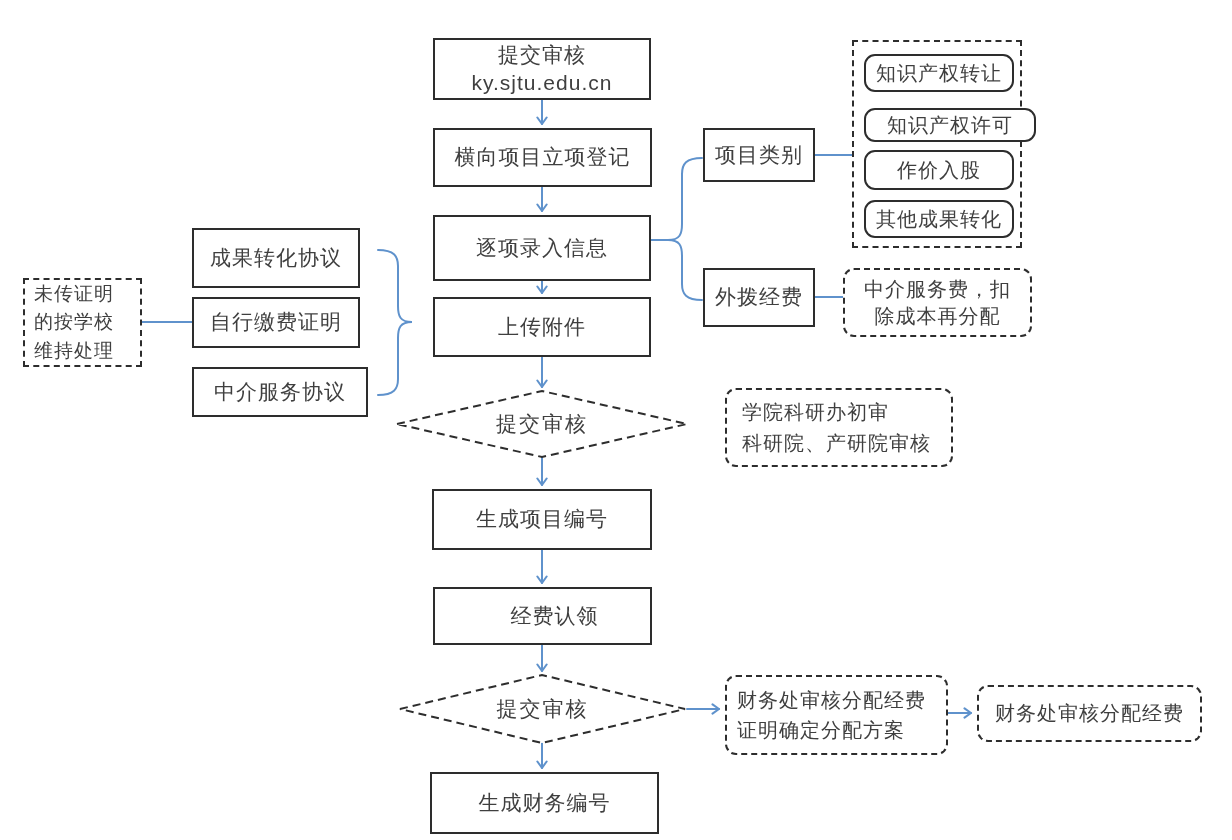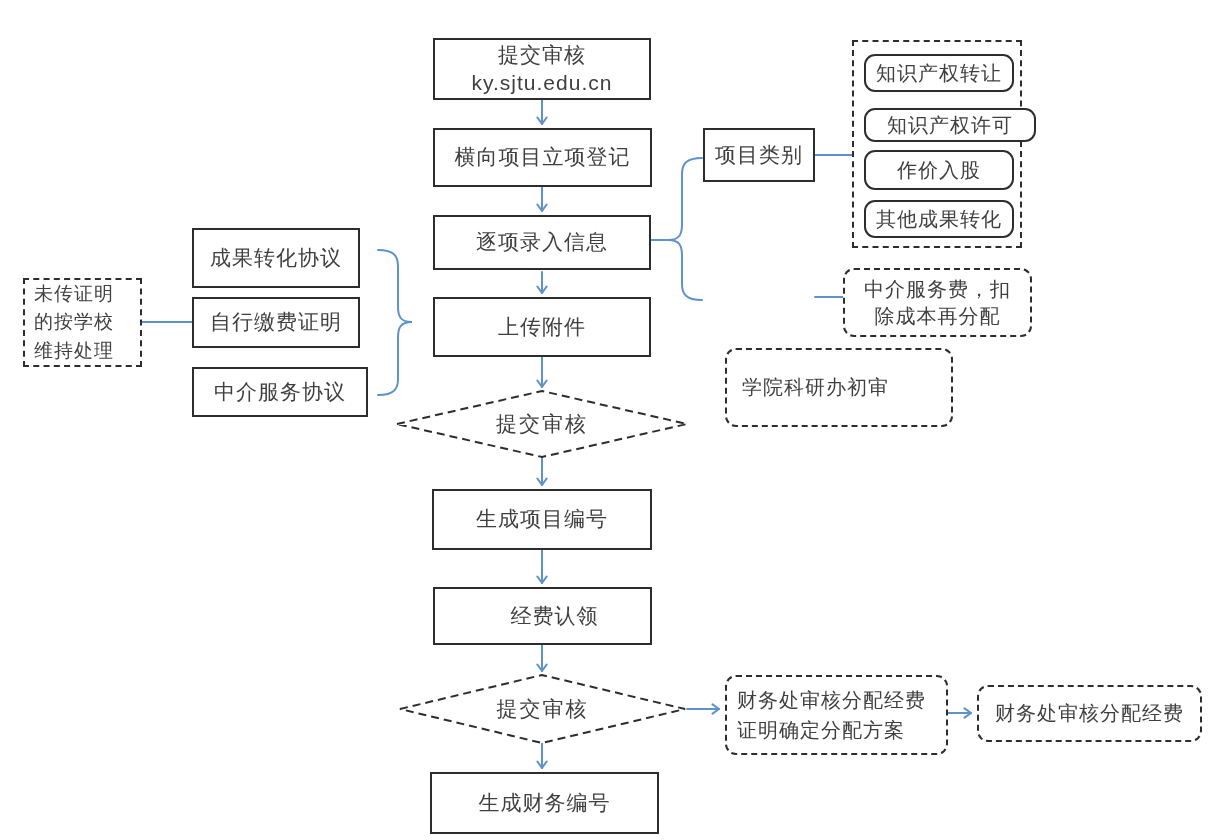--- a/index.html
+++ b/index.html
@@ -82,21 +82,21 @@
 
   <div class="box solid" style="left:433px; top:38px; width:218px; height:62px;">
     <div>提交审核</div>
     <div>ky.sjtu.edu.cn</div>
   </div>
 
   <div class="box solid" style="left:433px; top:128px; width:219px; height:59px;">
     <div>横向项目立项登记</div>
   </div>
 
-  <div class="box solid" style="left:433px; top:215px; width:218px; height:55px;">
+  <div class="box solid" style="left:433px; top:215px; width:218px; height:66px;">
     <div>逐项录入信息</div>
   </div>
 
   <div class="box solid" style="left:433px; top:297px; width:218px; height:60px;">
     <div>上传附件</div>
   </div>
 
   <div class="dlabel" style="left:397px; top:392px; width:290px; height:64px;">提交审核</div>
 
   <div class="box solid" style="left:432px; top:489px; width:220px; height:61px;">
@@ -117,38 +117,42 @@
     <div>项目类别</div>
   </div>
 
   <div class="box dashed group" style="left:852px; top:40px; width:170px; height:208px;">
     <div class="box solid mid" style="left:10px; top:12px; width:150px; height:38px;">知识产权转让</div>
     <div class="box solid mid" style="left:10px; top:66px; width:172px; height:34px;">知识产权许可</div>
     <div class="box solid mid" style="left:10px; top:108px; width:150px; height:40px;">作价入股</div>
     <div class="box solid mid" style="left:10px; top:158px; width:150px; height:38px;">其他成果转化</div>
   </div>
 
+  <div class="box solid" style="left:703px; top:268px; width:112px; height:59px;">
+    <div>外拨经费</div>
+  </div>
 
   <div class="box dashed mid" style="left:843px; top:268px; width:189px; height:69px;">
     <div>中介服务费，扣</div>
     <div>除成本再分配</div>
   </div>
 
   <div class="box solid" style="left:192px; top:228px; width:168px; height:60px;">成果转化协议</div>
   <div class="box solid" style="left:192px; top:297px; width:168px; height:51px;">自行缴费证明</div>
   <div class="box solid" style="left:192px; top:367px; width:176px; height:50px;">中介服务协议</div>
 
   <div class="box dashed left-text small" style="left:23px; top:278px; width:119px; height:89px; padding-left:9px; line-height:1.5;">
     <div>未传证明</div>
     <div>的按学校</div>
     <div>维持处理</div>
   </div>
 
-  <div class="box dashed left-text mid" style="left:725px; top:348px; width:228px; height:79px; padding-left:15px; line-height:1.55;">
+  <div class="box dashed left-text mid" style="left:725px; top:388px; width:228px; height:79px; padding-left:15px; line-height:1.55;">
     <div>学院科研办初审</div>
+    <div>科研院、产研院审核</div>
   </div>
 
   <div class="box dashed left-text mid" style="left:725px; top:675px; width:223px; height:80px; padding-left:10px; line-height:1.5;">
     <div>财务处审核分配经费</div>
     <div>证明确定分配方案</div>
   </div>
 
   <div class="box dashed mid" style="left:977px; top:685px; width:225px; height:57px;">财务处审核分配经费</div>
 
 </div>

